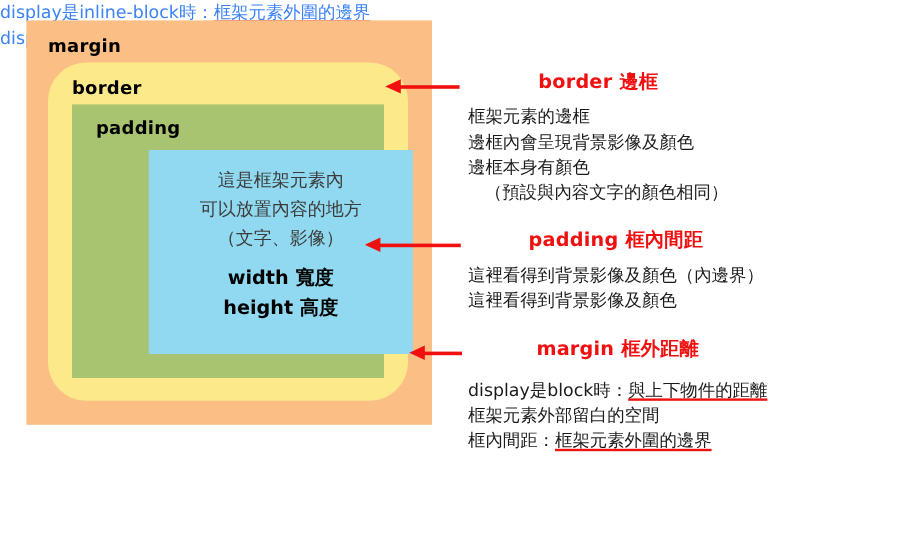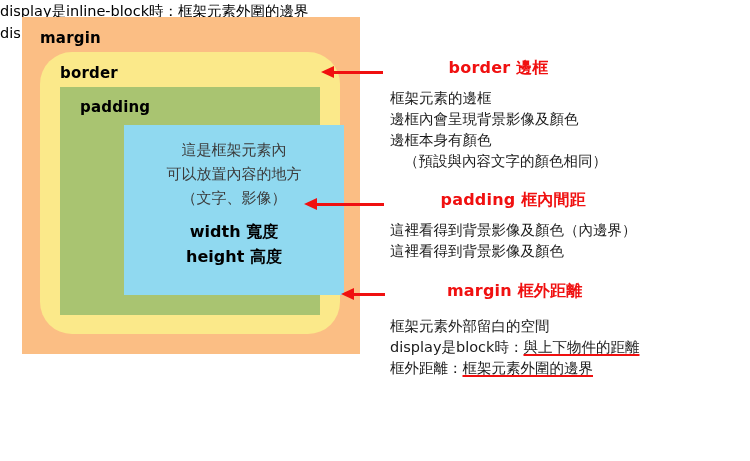--- a/index.html
+++ b/index.html
@@ -144,21 +144,21 @@
   #ann-padding { left: 390px; top: 190px; }
   #ann-padding .ann-body { margin-top: 9px; }
 
   #ann-margin  { left: 390px; top: 281px; }
   #ann-margin .ann-body { margin-top: 14px; }
 
   #ann-footer {
     left: 357px;
     top: 394px;
     font-size: 14.5px;
-    color: #000000;
+    color: #3b82f6;
     line-height: 22px;
     white-space: nowrap;
   }
 </style>
 </head>
 <body>
 
 <div id="boxmodel">
 
   <div class="layer" id="margin-layer">
@@ -210,22 +210,22 @@
   <div class="ann-title">padding 框內間距</div>
   <div class="ann-body">
     <div>這裡看得到背景影像及顏色（內邊界）</div>
     <div>這裡看得到背景影像及顏色</div>
   </div>
 </div>
 
 <div class="annotation" id="ann-margin">
   <div class="ann-title">margin 框外距離</div>
   <div class="ann-body">
+    <div><span>display是block時：</span><span class="u">與上下物件的距離</span></div>
     <div>框架元素外部留白的空間</div>
-    <div><span>display是block時：</span><span class="u">與上下物件的距離</span></div>
-    <div><span>框外距離：</span><span class="u">框架元素外圍的邊界</span></div>
+    <div><span>框內間距：</span><span class="u">框架元素外圍的邊界</span></div>
   </div>
 </div>
 
 <div id="ann-footer">
   <div><span>display是inline-block時：</span><span class="u">框架元素外圍的邊界</span></div>
   <div><span>display是flex的子元素之間：</span><span class="u">框架元素外圍的邊界</span></div>
 </div>
 
 </body></html>

